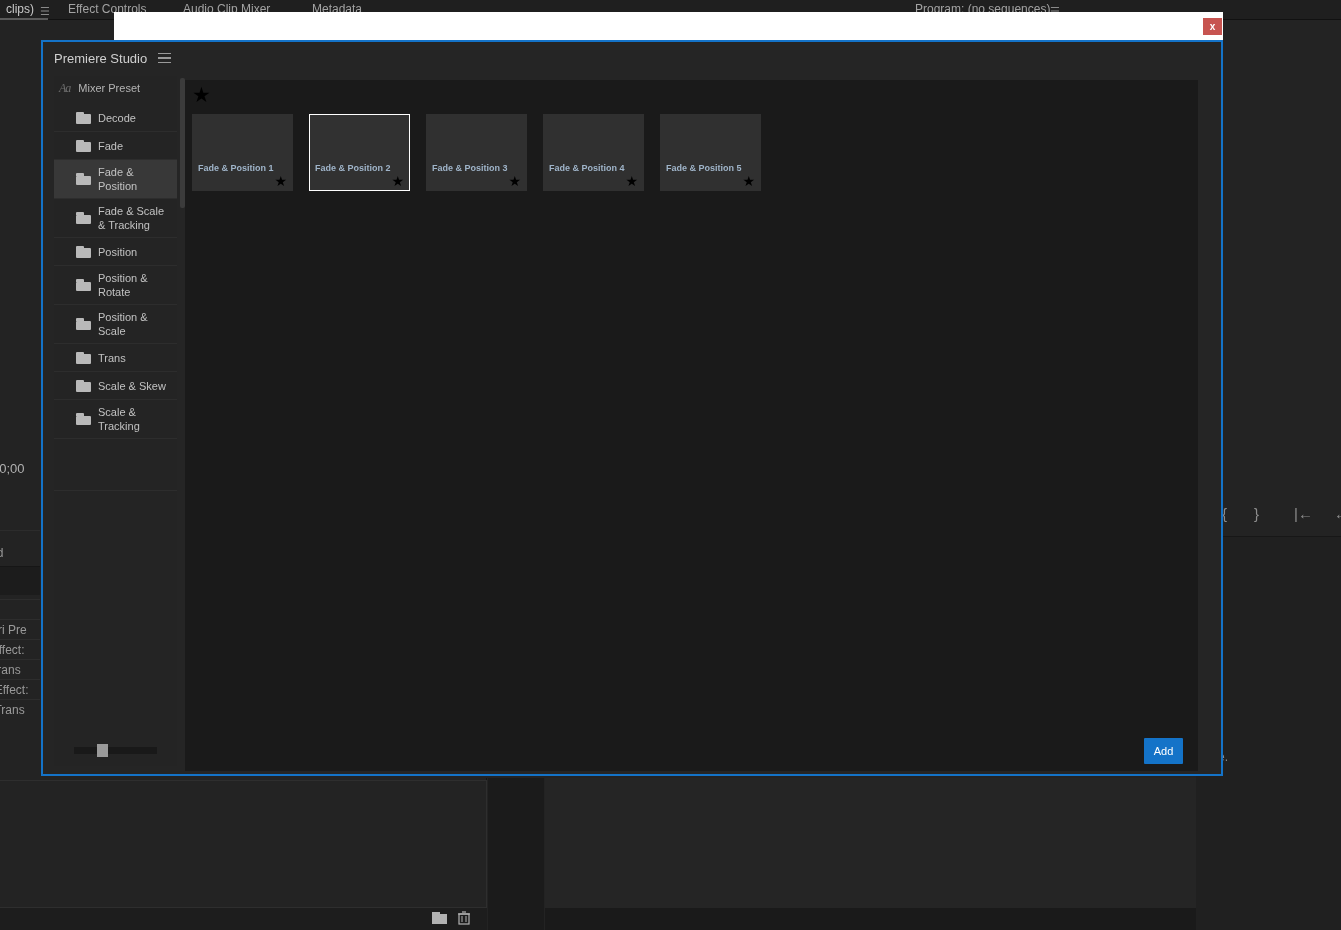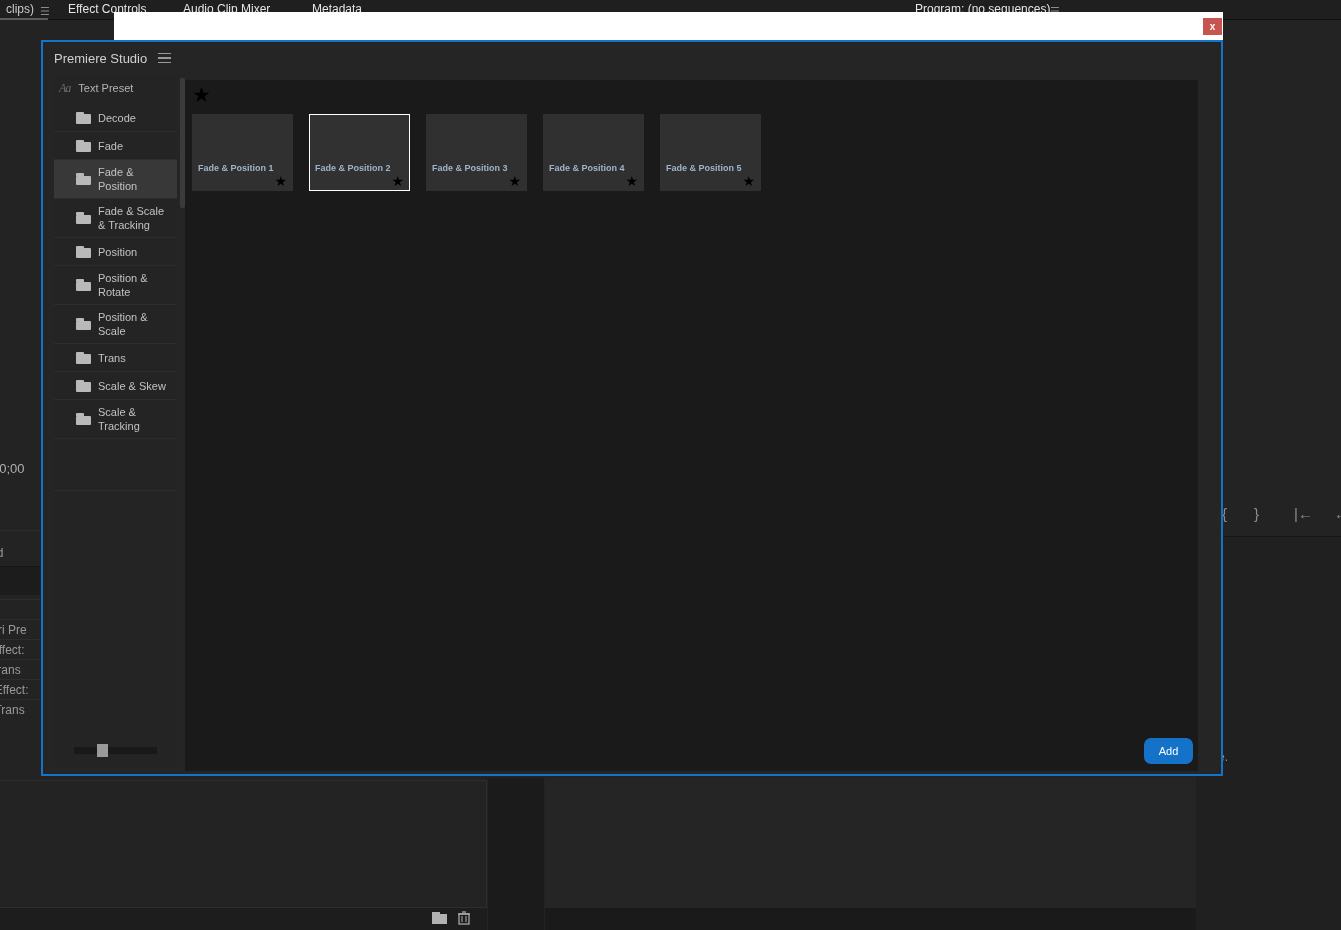--- a/index.html
+++ b/index.html
@@ -12,21 +12,21 @@
   #root { position: relative; width: 1341px; height: 930px; background: #222222; }
 
   
   .bg-app { position: absolute; inset: 0; background: #232323; }
 
   .bg-topbar {
     position: absolute; left: 0; top: 0; width: 1341px; height: 20px;
     background: #1f1f1f; border-bottom: 1px solid #111;
   }
   .bg-tab {
-    position: absolute; top: 2px; font-size: 12px; color: #e5e5e5;
+    position: absolute; top: 2px; font-size: 12px; color: #a3a3a3;
     white-space: nowrap;
   }
   .bg-tab.active { color: #c8c8c8; }
   .bg-underline {
     position: absolute; top: 18px; height: 2px; background: #5a5a5a;
   }
   .bg-hamb { position: absolute; top: 5px; font-size: 11px; color: #8a8a8a; letter-spacing: 0; }
 
   
   .bg-left-monitor {
@@ -208,23 +208,23 @@
     position: absolute; left: 5px; bottom: 17px; font-size: 9px;
     color: #9fb4c9; font-weight: bold; white-space: nowrap;
   }
   .card-star {
     position: absolute; right: 5px; bottom: 2px; font-size: 14px; color: #000;
     line-height: 1;
   }
 
   
   .add-btn {
-    position: absolute; left: 1101px; top: 696px; width: 49px; height: 17px;
+    position: absolute; left: 1101px; top: 696px; width: 39px; height: 17px;
     background: #1473c8; color: #ffffff; font-size: 11px; border: none;
-    border-radius: 7px; cursor: pointer; display: flex;
+    border-radius: 1px; cursor: pointer; display: flex;
     align-items: center; justify-content: center; padding: 13px;
   }
 </style>
 </head>
 <body>
 
 <div id="root">
 
   <div class="bg-app">
 
@@ -303,21 +303,21 @@
       <span class="dlg-menu-icon">
         <i></i>
           <i></i>
           <i></i>
       </span>
     </div>
 
     <div class="sidebar">
       <div class="sidebar-header">
         <span class="aa-icon">Aa</span>
-        <span class="sidebar-header-label">Text Preset</span>
+        <span class="sidebar-header-label">Mixer Preset</span>
       </div>
       <div class="tree">
         <div class="tree-item">
           <span class="folder-icon">
               <span class="tab"></span>
               <span class="body"></span>
             </span>
           <span class="tree-label">Decode</span>
         </div>
         <div class="tree-item">

